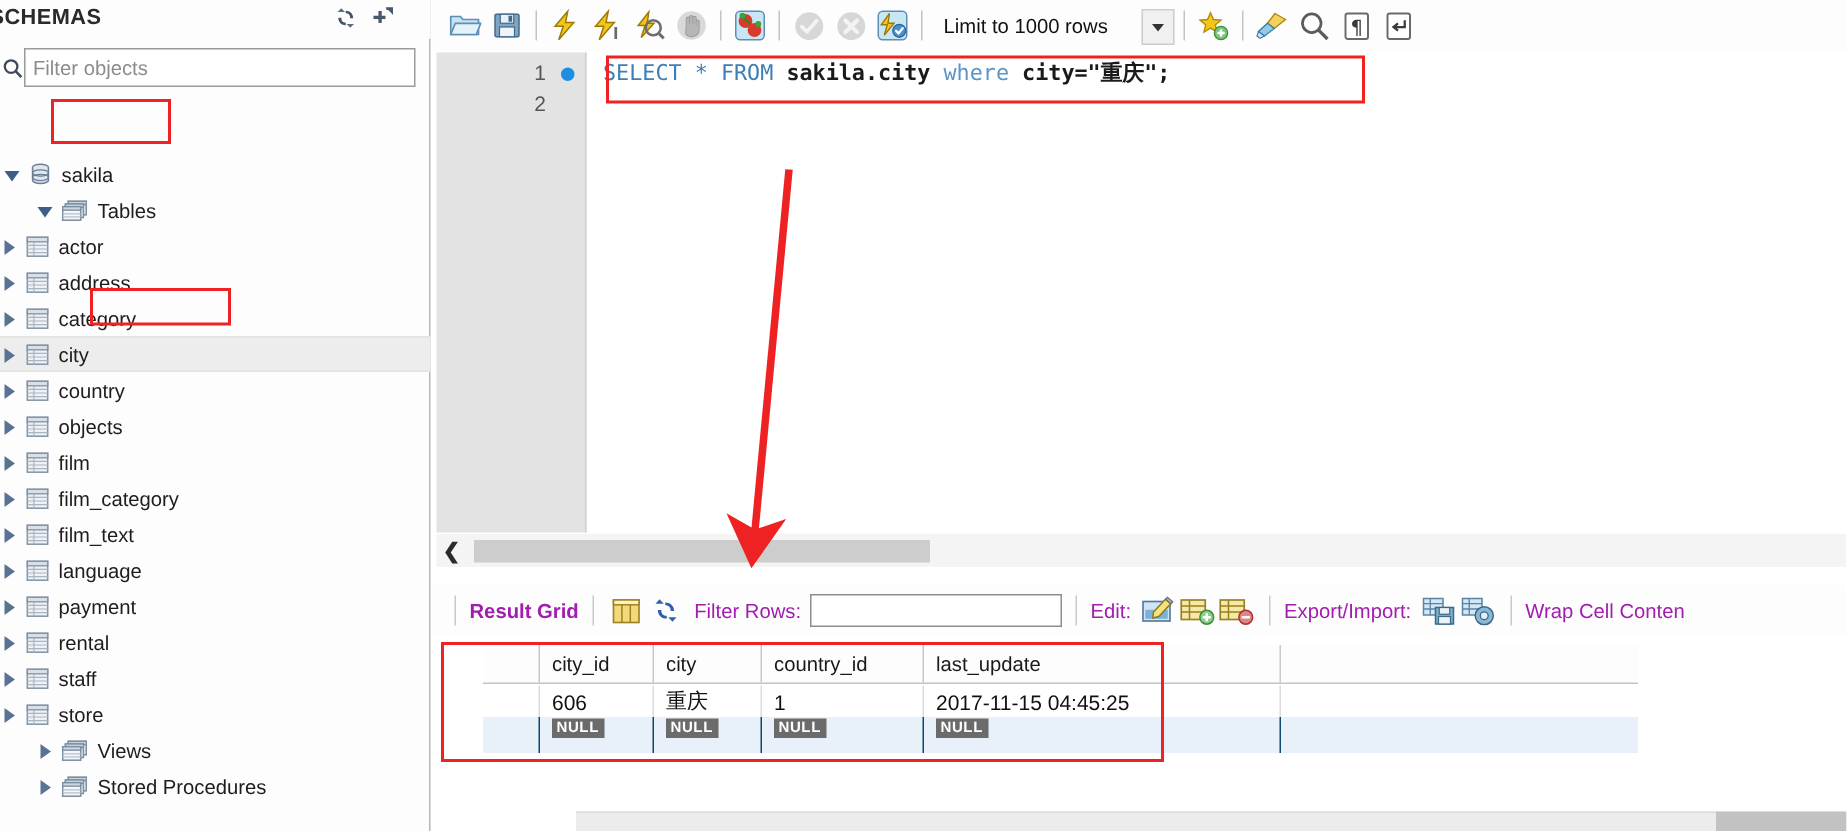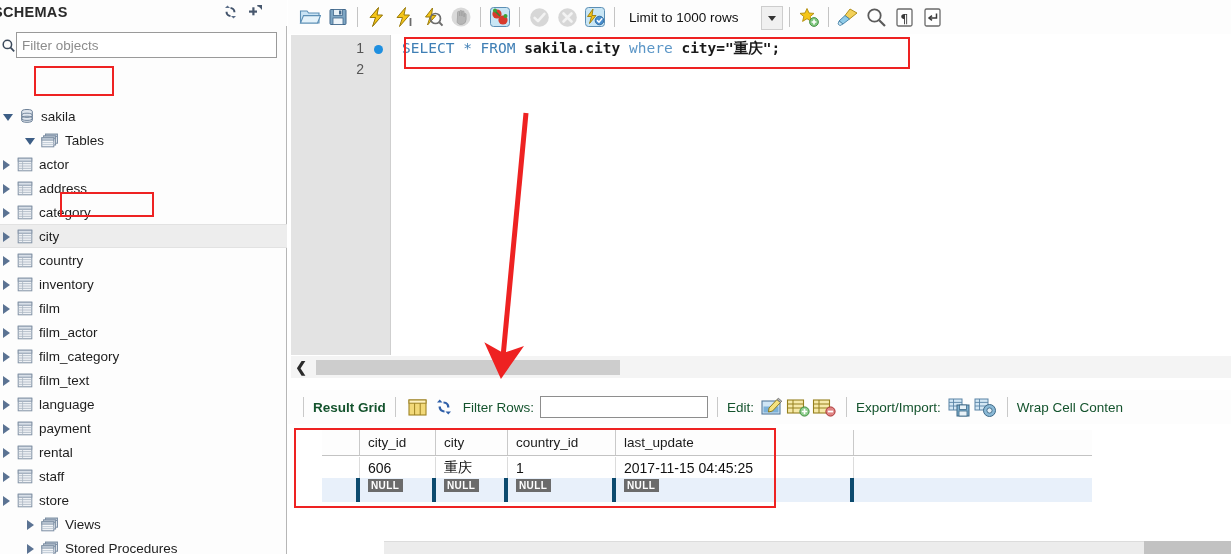--- a/index.html
+++ b/index.html
@@ -147,21 +147,21 @@
   #edit-scroll-thumb {
     height: 15px; width: 304px; background: #cdcdcd; margin-left: 5px; cursor: pointer;
   }
 
   
   #result-toolbar {
     position: absolute; left: 0; top: 390px; width: 943px; height: 34px;
     background: #fdfdfd; display: flex; align-items: center; padding-left: 6px;
   }
   .rt-sep { width: 1px; height: 20px; background: #c9c9c9; margin: 0 9px; flex: 0 0 auto; }
-  .rt-label { font-size: 13.5px; color: #14532d; white-space: nowrap; }
+  .rt-label { font-size: 13.5px; color: #a21caf; white-space: nowrap; }
   #result-grid-label { font-weight: bold; font-size: 13.5px; }
   #filter-rows-input {
     width: 168px; height: 22px; border: 1px solid #8d8d8d; background: #fff;
     margin-left: 6px; font-family: "Liberation Sans", sans-serif; font-size: 13px;
     padding: 0 4px; outline: none;
   }
   .rt-icon { width: 26px; height: 26px; display: flex; align-items: center; justify-content: center; cursor: pointer; flex: 0 0 auto; }
 
   
   #result-grid {
@@ -184,21 +184,21 @@
   }
   .rg-td {
     border-right: 1px solid #dcdcdc; display: flex; align-items: center;
     padding-left: 8px; font-size: 14px; color: #111;
   }
   #rg-row-null {
     position: absolute; left: 0; top: 48px; width: 770px; height: 24px;
     display: flex; background: #e8f0fa;
   }
   .rg-td-null {
-    border-right: 4px solid #0c4a6e; display: flex; align-items: flex-start;
+    border-right: 1px solid #0c4a6e; display: flex; align-items: flex-start;
     padding-left: 8px; padding-top: 1px;
   }
   .null-badge {
     background: #6b6b6b; color: #fff; font-size: 10px; font-weight: bold;
     letter-spacing: .4px; padding: 1px 4px 1px 3px; line-height: 11px;
     font-family: "Liberation Sans", sans-serif;
   }
   .col-gutter { width: 38px; }
   .col-0 { width: 76px; }
   .col-1 { width: 72px; }
@@ -369,49 +369,35 @@
           <span class="node-icon">
             <svg width="16" height="15" viewBox="0 0 16 15">
     <rect x="1.2" y="1.2" width="13.6" height="12.6" fill="#eef1f5" stroke="#8393a6" stroke-width="1"></rect>
     <rect x="1.2" y="1.2" width="13.6" height="3" fill="#d8dfe8" stroke="#8393a6" stroke-width=".9"></rect>
     <line x1="1.2" y1="6.6" x2="14.8" y2="6.6" stroke="#aab5c2" stroke-width=".8"></line>
     <line x1="1.2" y1="9" x2="14.8" y2="9" stroke="#aab5c2" stroke-width=".8"></line>
     <line x1="1.2" y1="11.4" x2="14.8" y2="11.4" stroke="#aab5c2" stroke-width=".8"></line>
     <line x1="5.6" y1="4.2" x2="5.6" y2="13.8" stroke="#aab5c2" stroke-width=".8"></line>
   </svg>
           </span>
-          <span class="node-label">inventory</span>
+          <span class="node-label">objects</span>
         </div>
         <div class="node lvl2">
           <span class="twisty right"></span>
           <span class="node-icon">
             <svg width="16" height="15" viewBox="0 0 16 15">
     <rect x="1.2" y="1.2" width="13.6" height="12.6" fill="#eef1f5" stroke="#8393a6" stroke-width="1"></rect>
     <rect x="1.2" y="1.2" width="13.6" height="3" fill="#d8dfe8" stroke="#8393a6" stroke-width=".9"></rect>
     <line x1="1.2" y1="6.6" x2="14.8" y2="6.6" stroke="#aab5c2" stroke-width=".8"></line>
     <line x1="1.2" y1="9" x2="14.8" y2="9" stroke="#aab5c2" stroke-width=".8"></line>
     <line x1="1.2" y1="11.4" x2="14.8" y2="11.4" stroke="#aab5c2" stroke-width=".8"></line>
     <line x1="5.6" y1="4.2" x2="5.6" y2="13.8" stroke="#aab5c2" stroke-width=".8"></line>
   </svg>
           </span>
           <span class="node-label">film</span>
-        </div>
-        <div class="node lvl2">
-          <span class="twisty right"></span>
-          <span class="node-icon">
-            <svg width="16" height="15" viewBox="0 0 16 15">
-    <rect x="1.2" y="1.2" width="13.6" height="12.6" fill="#eef1f5" stroke="#8393a6" stroke-width="1"></rect>
-    <rect x="1.2" y="1.2" width="13.6" height="3" fill="#d8dfe8" stroke="#8393a6" stroke-width=".9"></rect>
-    <line x1="1.2" y1="6.6" x2="14.8" y2="6.6" stroke="#aab5c2" stroke-width=".8"></line>
-    <line x1="1.2" y1="9" x2="14.8" y2="9" stroke="#aab5c2" stroke-width=".8"></line>
-    <line x1="1.2" y1="11.4" x2="14.8" y2="11.4" stroke="#aab5c2" stroke-width=".8"></line>
-    <line x1="5.6" y1="4.2" x2="5.6" y2="13.8" stroke="#aab5c2" stroke-width=".8"></line>
-  </svg>
-          </span>
-          <span class="node-label">film_actor</span>
         </div>
         <div class="node lvl2">
           <span class="twisty right"></span>
           <span class="node-icon">
             <svg width="16" height="15" viewBox="0 0 16 15">
     <rect x="1.2" y="1.2" width="13.6" height="12.6" fill="#eef1f5" stroke="#8393a6" stroke-width="1"></rect>
     <rect x="1.2" y="1.2" width="13.6" height="3" fill="#d8dfe8" stroke="#8393a6" stroke-width=".9"></rect>
     <line x1="1.2" y1="6.6" x2="14.8" y2="6.6" stroke="#aab5c2" stroke-width=".8"></line>
     <line x1="1.2" y1="9" x2="14.8" y2="9" stroke="#aab5c2" stroke-width=".8"></line>
     <line x1="1.2" y1="11.4" x2="14.8" y2="11.4" stroke="#aab5c2" stroke-width=".8"></line>

